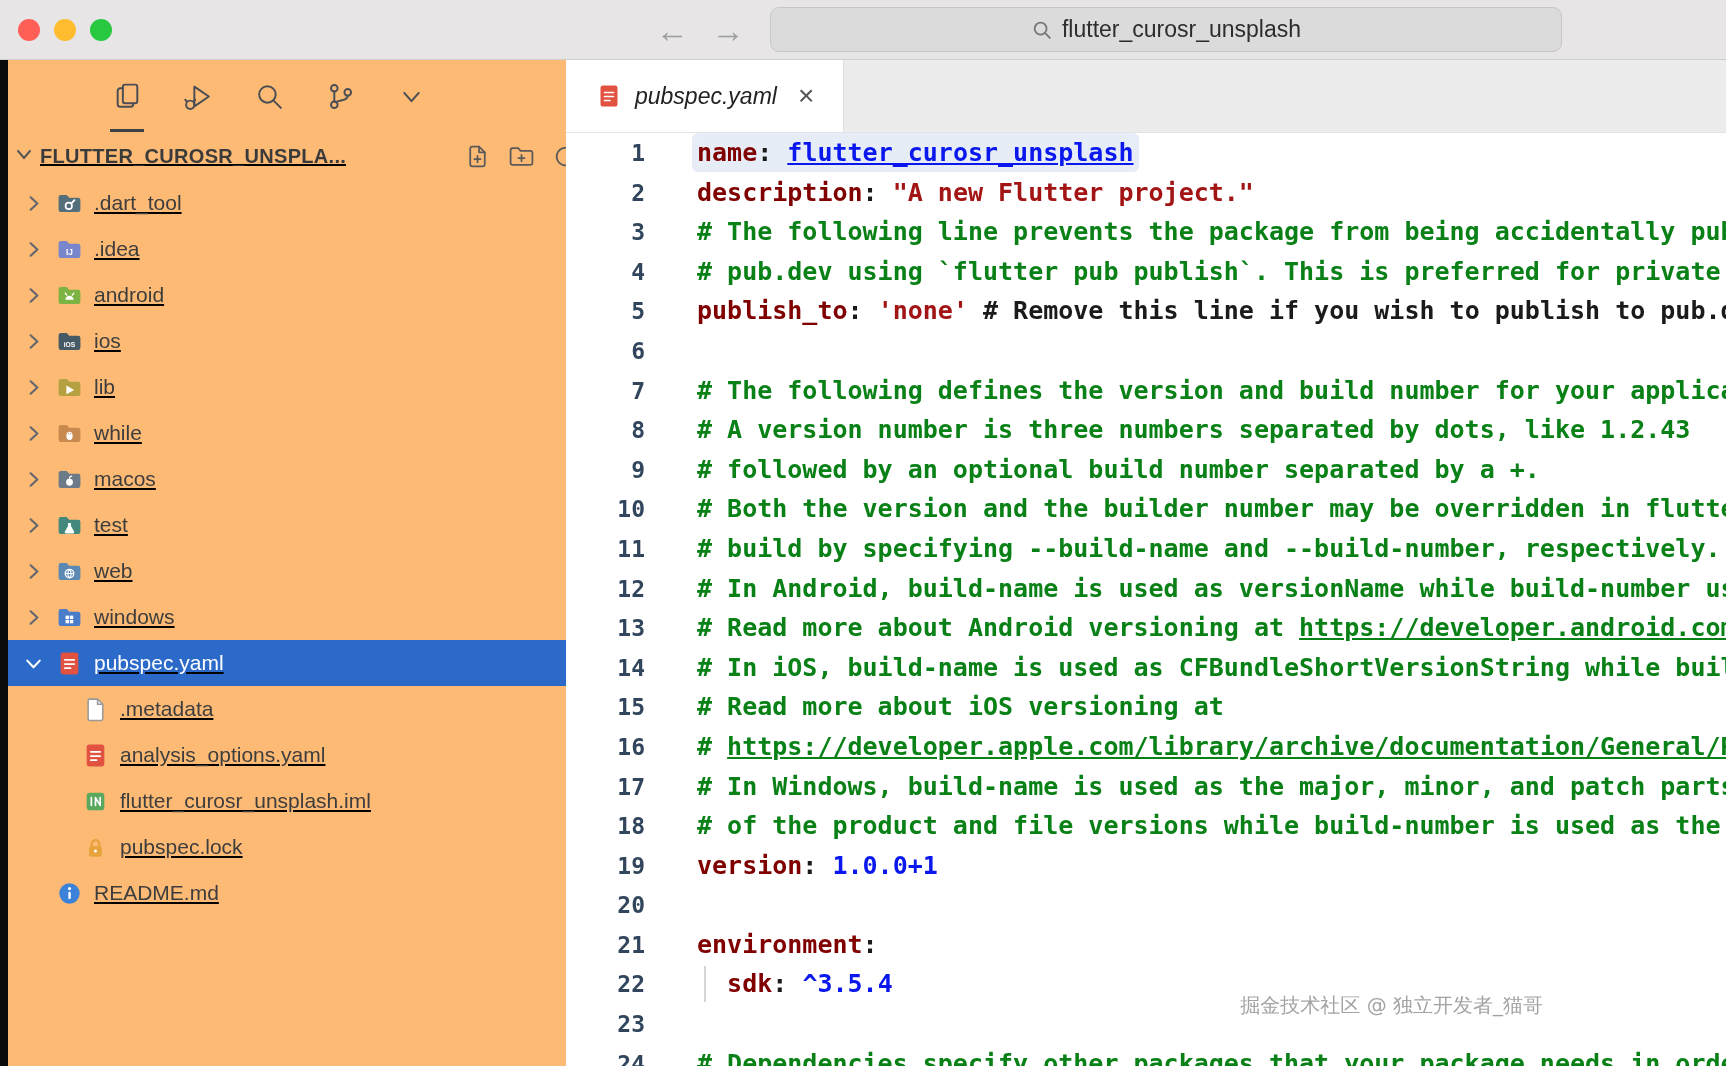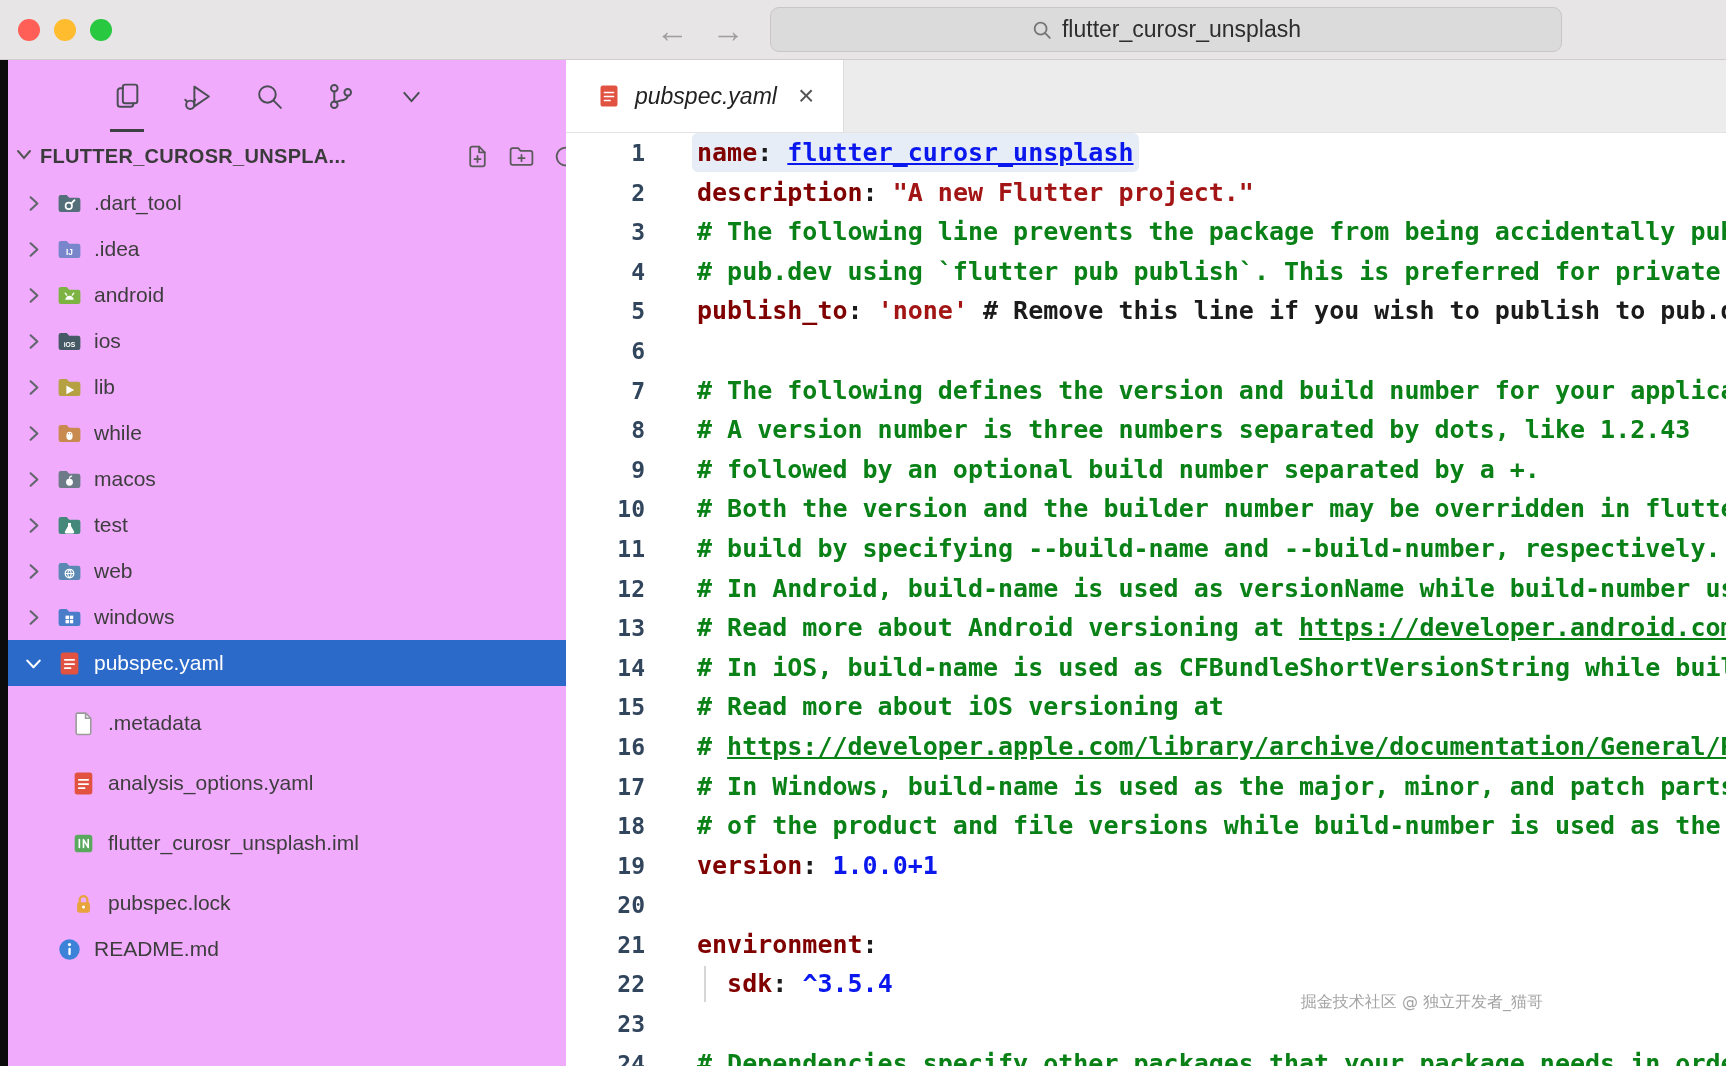--- a/index.html
+++ b/index.html
@@ -18,38 +18,38 @@
   .nav span{font-size:33px;color:#9e9e9e;width:40px;text-align:center;line-height:1;}
   .searchbox{position:absolute;left:770px;top:7px;width:792px;height:45px;background:#dcdbdb;
              border:1px solid #c8c6c7;border-radius:9px;display:flex;align-items:center;
              justify-content:center;gap:9px;color:#2d2d2d;font-size:23px;box-sizing:border-box;}
   .searchbox .mag svg{width:22px;height:22px;display:block;}
 
   
   .edge{position:absolute;left:0;top:60px;width:8px;bottom:0;background:#0b0b0b;}
 
   
-  .sidebar{position:absolute;left:8px;top:60px;width:634px;bottom:0;background:#f0abfc;
-           border-right:1px solid #d4d4d4;box-sizing:border-box;overflow:hidden;}
+  .sidebar{position:absolute;left:8px;top:60px;width:634px;bottom:0;background:#fdba74;
+           border-right:1px solid #d4d4d4;box-sizing:border-box;overflow:hidden;text-decoration:underline;}
   .activity{height:72px;display:flex;align-items:stretch;padding-left:100px;gap:33px;}
   .act-item{width:38px;display:flex;align-items:center;justify-content:center;position:relative;}
   .act-item svg{width:31px;height:31px;stroke:#4a4e54;fill:none;stroke-width:1.9;
                 stroke-linecap:round;stroke-linejoin:round;}
   .act-item.active::after{content:"";position:absolute;left:2px;right:2px;bottom:0;height:3px;background:#3e4144;}
   .exp-header{height:48px;display:flex;align-items:center;padding:0 18px 0 4px;}
   .exp-header .sec-chevron svg{width:24px;height:24px;stroke:#555;fill:none;stroke-width:2;stroke-linecap:round;}
   .exp-title{font-weight:700;font-size:20px;color:#3a3a3a;letter-spacing:.3px;margin-left:4px;
              white-space:nowrap;overflow:hidden;}
   .exp-actions{margin-left:auto;display:flex;gap:17px;align-items:center;}
   .exp-actions .hact svg{width:27px;height:27px;stroke:#5a5a5a;fill:none;stroke-width:1.7;
                          stroke-linecap:round;stroke-linejoin:round;display:block;}
   .tree{position:relative;}
   .tree-item{height:46px;display:flex;align-items:center;font-size:21px;color:#3d3d3d;
              padding-left:14px;cursor:default;white-space:nowrap;}
-  .tree-item.lvl1{padding-left:28px;margin-top:14px;}
+  .tree-item.lvl1{padding-left:40px;}
   .tree-item .twisty{width:34px;flex:0 0 34px;display:flex;align-items:center;}
   .tree-item .twisty svg{width:23px;height:23px;stroke:#61666d;fill:none;stroke-width:2.2;
                          stroke-linecap:round;stroke-linejoin:round;}
   .tree-item .ticon{width:27px;height:27px;flex:0 0 27px;margin-right:11px;display:flex;align-items:flex-start;}
   .tree-item .ticon svg{width:27px;height:27px;display:block;}
   .tree-item.selected{background:var(--selection-blue);color:#ffffff;}
   .tree-item.selected .twisty svg{stroke:#ffffff;}
 
   
   .main{position:absolute;left:566px;top:60px;right:0;bottom:0;background:#ffffff;}
@@ -69,21 +69,21 @@
   .cline.guide .ltext::before{content:"";position:absolute;left:7px;top:2px;bottom:2px;width:1.5px;background:#d6d6d6;}
   .tok-k{color:var(--tok-key);}
   .tok-p{color:var(--tok-plain);}
   .tok-s{color:var(--tok-string);}
   .tok-c{color:var(--tok-comment);}
   .tok-v{color:var(--tok-value);}
   .tok-l{color:var(--tok-value);text-decoration:underline;}
   .tok-u{color:var(--tok-comment);text-decoration:underline;}
   .hlbg{background:var(--line-highlight);box-shadow:0 0 0 5px var(--line-highlight);border-radius:2px;}
 
-  .watermark{position:absolute;right:183px;top:992px;font-size:16px;color:#a3a3a3;z-index:4;
+  .watermark{position:absolute;right:183px;top:992px;font-size:20px;color:#a3a3a3;z-index:4;
              font-family:"DejaVu Sans","Liberation Sans",sans-serif;}
 </style>
 </head>
 <body>
 
 <div class="window">
 
   <div class="titlebar">
     <div class="lights">
         <span class="light red"></span>

